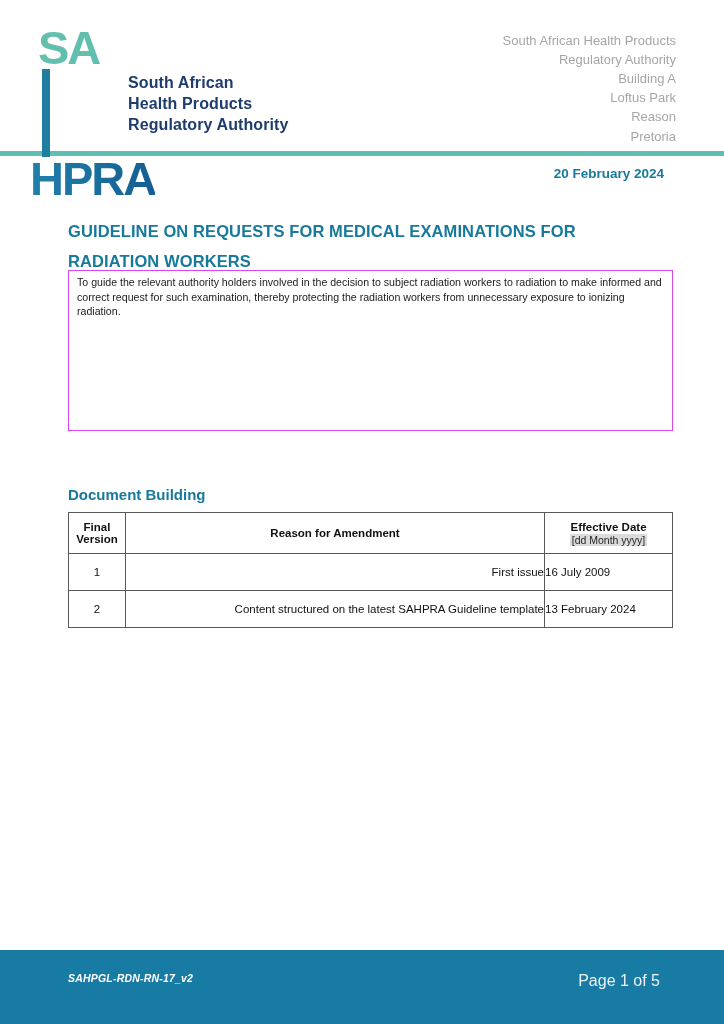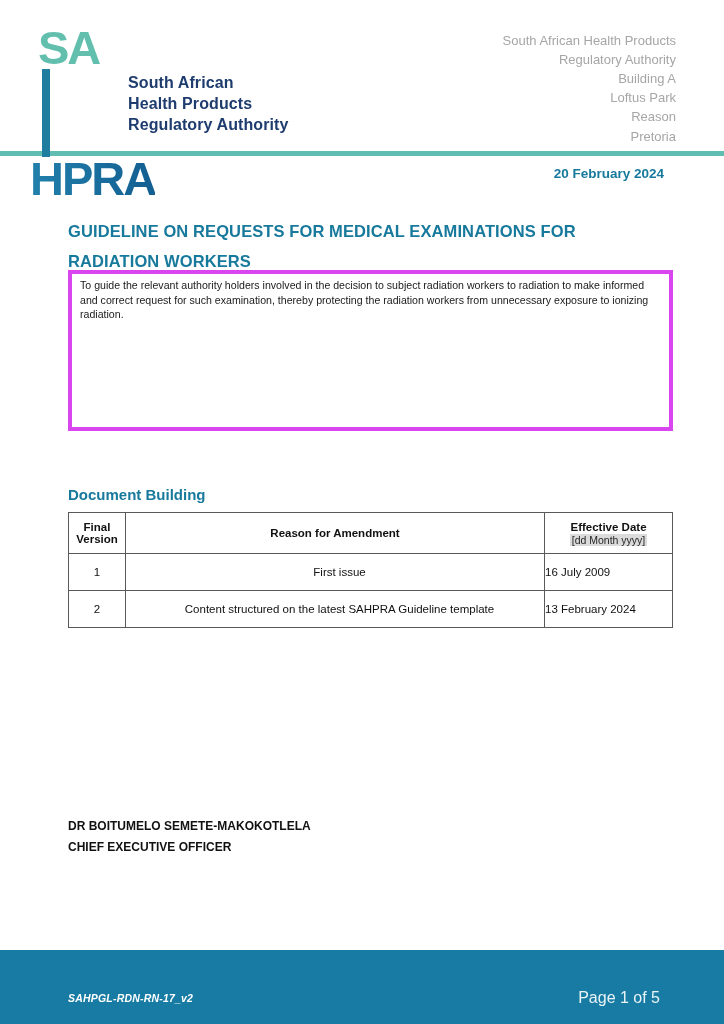--- a/index.html
+++ b/index.html
@@ -22,44 +22,44 @@
   .address { text-align:right; font-size:13px; color:#A6A6A6; line-height:1.47; padding-top:5px; }
 
   .divider { position:absolute; top:151px; left:0; width:724px; height:5px; background:#5FBEB1; }
 
   .doc-date { position:absolute; top:166px; right:60px; font-size:13.5px; font-weight:bold; color:#17799C; }
 
   
   .doc-title { position:absolute; top:216px; left:68px; width:575px; font-size:16.5px; font-weight:bold; color:#17799C; line-height:1.82; letter-spacing:0.1px; }
 
   
-  .purpose-box { position:absolute; top:270px; left:68px; width:605px; height:161px; border:4px solid #d946ef; padding:4px 8px; }
+  .purpose-box { position:absolute; top:270px; left:68px; width:605px; height:161px; border:1px solid #d946ef; padding:4px 8px; }
   .purpose-box p { font-size:10.6px; line-height:1.38; color:#1a1a1a; }
 
   
   .history-heading { position:absolute; top:486px; left:68px; font-size:15px; font-weight:bold; color:#17799C; }
 
   .history-table { position:absolute; top:512px; left:68px; width:605px; border-collapse:collapse; table-layout:fixed; }
   .history-table th, .history-table td { border:1px solid #595959; font-size:11.5px; color:#111111; vertical-align:middle; }
   .history-table th { font-weight:bold; text-align:center; padding:4px 2px; height:41px; }
   .col-version { width:57px; }
   .col-reason  { width:419px; }
   .col-date    { width:128px; }
   .date-format { display:inline-block; font-weight:normal; font-size:10.5px; color:#262626; background:#DBDBDB; padding:0 2px; margin-top:1px; }
   .history-table td { height:37px; }
   .cell-version { text-align:center; }
-  .cell-reason  { text-align:center; padding-left:9px; }
+  .cell-reason  { text-align:right; padding-left:9px; }
   .cell-date    { text-align:left; }
 
   
   .signature { position:absolute; top:816px; left:68px; font-size:12px; font-weight:bold; color:#111111; line-height:1.72; }
 
   
   .footer { position:absolute; top:950px; left:0; width:724px; height:74px; background:#177BA3;
-            display:flex; justify-content:space-between; align-items:center; padding:22px 64px 0 68px; }
+            display:flex; justify-content:space-between; align-items:flex-start; padding:22px 64px 0 68px; }
   .footer-code { font-size:10.5px; font-weight:bold; font-style:italic; color:#ffffff; letter-spacing:0.2px; }
   .footer-page { font-size:16px; color:#E9F3F8; }
 </style>
 </head>
 <body>
 
 <div class="page">
 
   <div class="header">
     <div class="logo">
@@ -115,23 +115,19 @@
         <td class="cell-date">16 July 2009</td>
       </tr>
       <tr>
         <td class="cell-version">2</td>
         <td class="cell-reason">Content structured on the latest SAHPRA Guideline template</td>
         <td class="cell-date">13 February 2024</td>
       </tr>
     </tbody>
   </table>
 
-  <div class="signature">
-    <div>DR BOITUMELO SEMETE-MAKOKOTLELA</div>
-    <div>CHIEF EXECUTIVE OFFICER</div>
-  </div>
 
   <div class="footer">
     <span class="footer-code">SAHPGL-RDN-RN-17_v2</span>
     <span class="footer-page">Page 1 of 5</span>
   </div>
 
 </div>
 
 </body></html>

